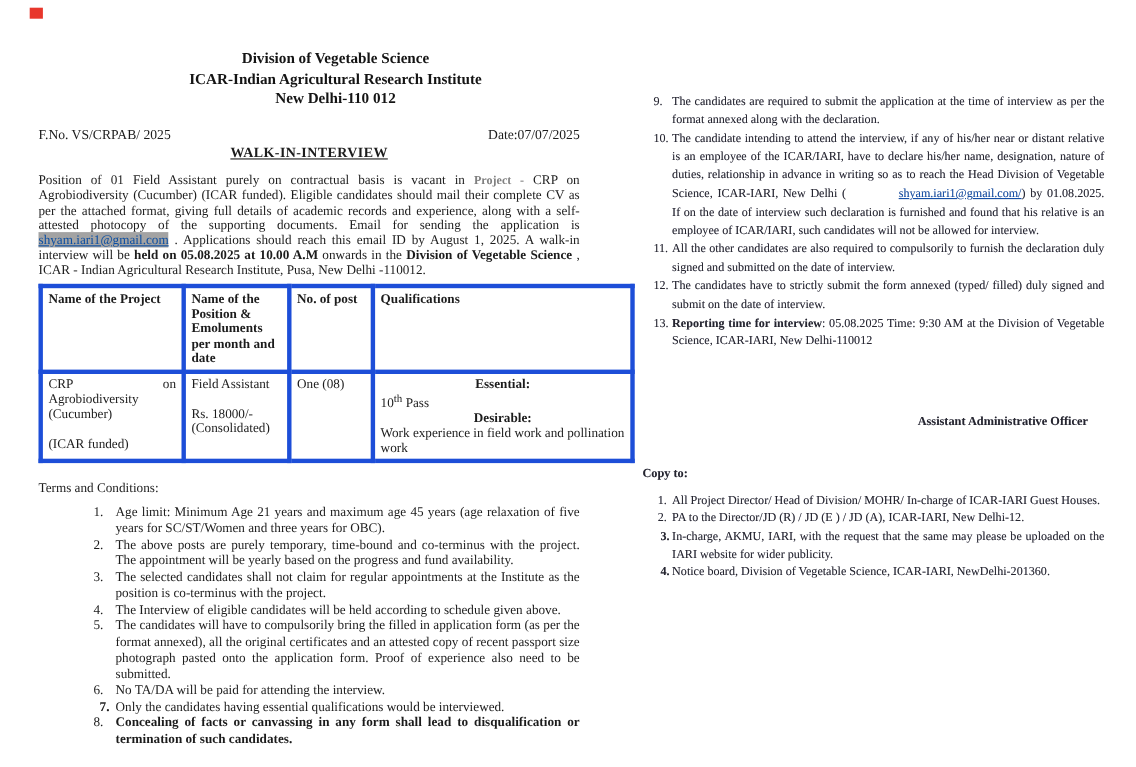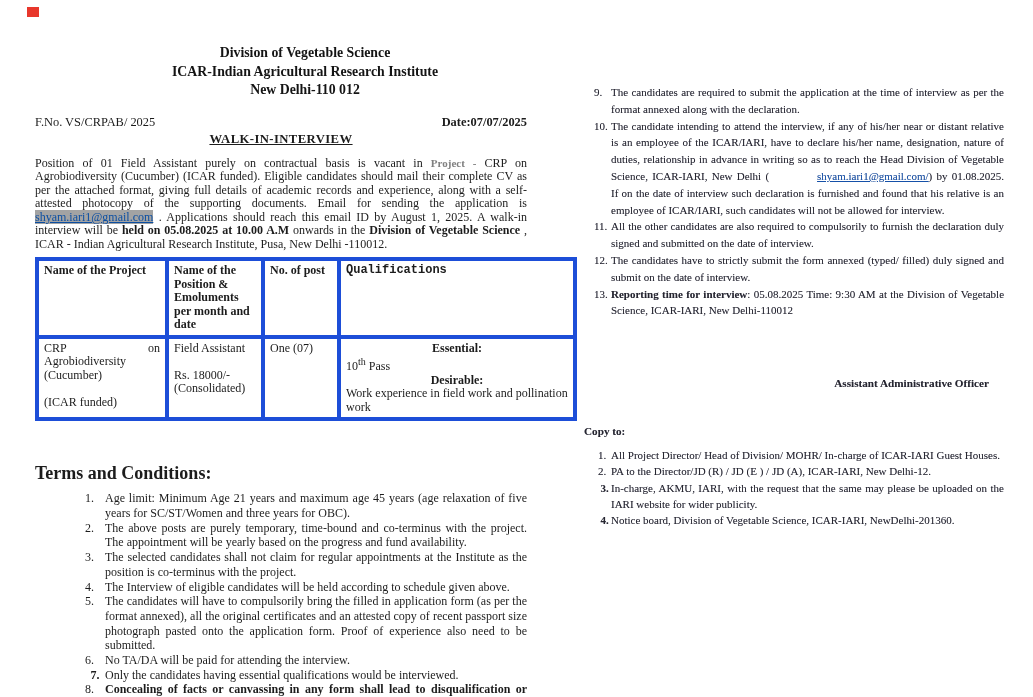--- a/index.html
+++ b/index.html
@@ -7,42 +7,42 @@
     width:1033px; height:697px; position:relative; overflow:hidden;
     background:#ffffff; color:#1c1c1c;
     font-family:"Liberation Serif", serif;
   }
   .red-marker { position:absolute; left:27px; top:7px; width:12px; height:10px; background:#e8372c; }
 
   
   .page1 { position:absolute; left:35px; top:0; width:492px; }
   .p1-header { margin:44px 0 0 48px; text-align:center; font-weight:bold; font-size:13.8px; line-height:18.6px; color:#141414; }
   .fno-row { display:flex; justify-content:space-between; margin-top:15px; font-size:12.4px; }
-  .fno-date { font-weight:bold; }
+  .fno-date { font-weight:normal; }
   .walk-heading { margin-top:2px; text-align:center; font-weight:bold; text-decoration:underline; font-size:12.7px; letter-spacing:0.4px; }
   .intro { margin-top:10px; text-align:justify; font-size:12px; line-height:13.5px; }
   .gray-tag { color:#808080; font-weight:bold; font-size:11px; }
   .bold { font-weight:bold;text-align:center; }
   .hl-link { background:#a3a3a3; color:#0b4ea2; text-decoration:underline; cursor:pointer; }
   .plain-link { color:#1550a8; text-decoration:underline; cursor:pointer;padding-left:48px; }
 
   table.vacancy { border-collapse:collapse; table-layout:fixed; width:492px; margin-top:6px; font-size:12px; line-height:13.5px; }
   table.vacancy th, table.vacancy td { border:4px solid #1d4ed8; vertical-align:top; padding:3px 5px; text-align:left; font-weight:normal; }
   table.vacancy th { font-weight:bold; }
   th.c-project { width:116px; }
   th.c-position { width:82px; text-align:center; }
   th.c-posts { width:62px; padding:3px 1px; white-space:nowrap; }
-  th.c-qual { width:222px;font-family:Liberation Mono, monospace; }
+  th.c-qual { width:222px; }
   td.cell { min-height:76px; }
   .cell-line { min-height:13.5px; }
   .justify-line { display:flex; justify-content:space-between; }
   .blank-line { height:13.5px; }
   td.posts-cell { text-align:center; }
 
-  .terms-heading { margin-top:42px; font-weight:bold; font-size:18px; }
+  .terms-heading { margin-top:15px; font-weight:normal; font-size:12px; }
   .terms-list { margin-top:7px; font-size:12px; line-height:14.7px; }
   .li1 { display:flex; padding-left:50px; }
   .num1 { flex:none; width:20px; }
   .txt1 { flex:1; text-align:justify; }
 
   
   .page2 { position:absolute; left:584px; top:0; width:420px; font-size:11px; line-height:16.8px; color:#262630; text-shadow:0 0 0.4px rgba(45,45,80,0.35); }
   .p2-list { margin-top:84px; }
   .li2 { display:flex; padding-left:10px; }
   .num2 { flex:none; width:17px; }
@@ -104,21 +104,21 @@
         <div class="cell-line">(Cucumber)</div>
         <div class="blank-line"></div>
         <div class="cell-line">(ICAR funded)</div>
       </td>
       <td class="cell">
         <div class="cell-line">Field Assistant</div>
         <div class="blank-line"></div>
         <div class="cell-line">Rs. 18000/-</div>
         <div class="cell-line">(Consolidated)</div>
       </td>
-      <td class="cell posts-cell">One (07)</td>
+      <td class="cell posts-cell">One (08)</td>
       <td class="cell">
         <div class="cell-line bold">Essential:</div>
         <div class="cell-line"><span>10</span><sup>th</sup><span> Pass</span></div>
         <div class="cell-line bold">Desirable:</div>
         <div>Work experience in field work and pollination work</div>
       </td>
     </tr>
   </tbody>
     </table>
 

